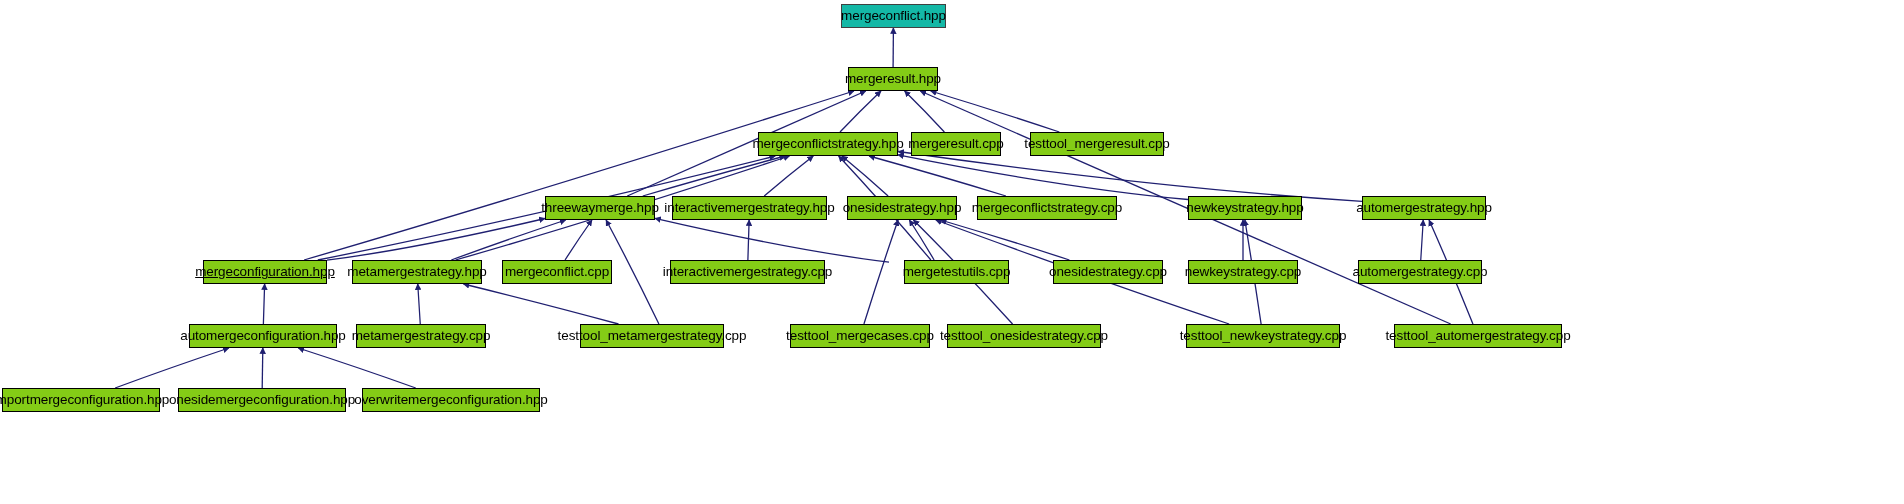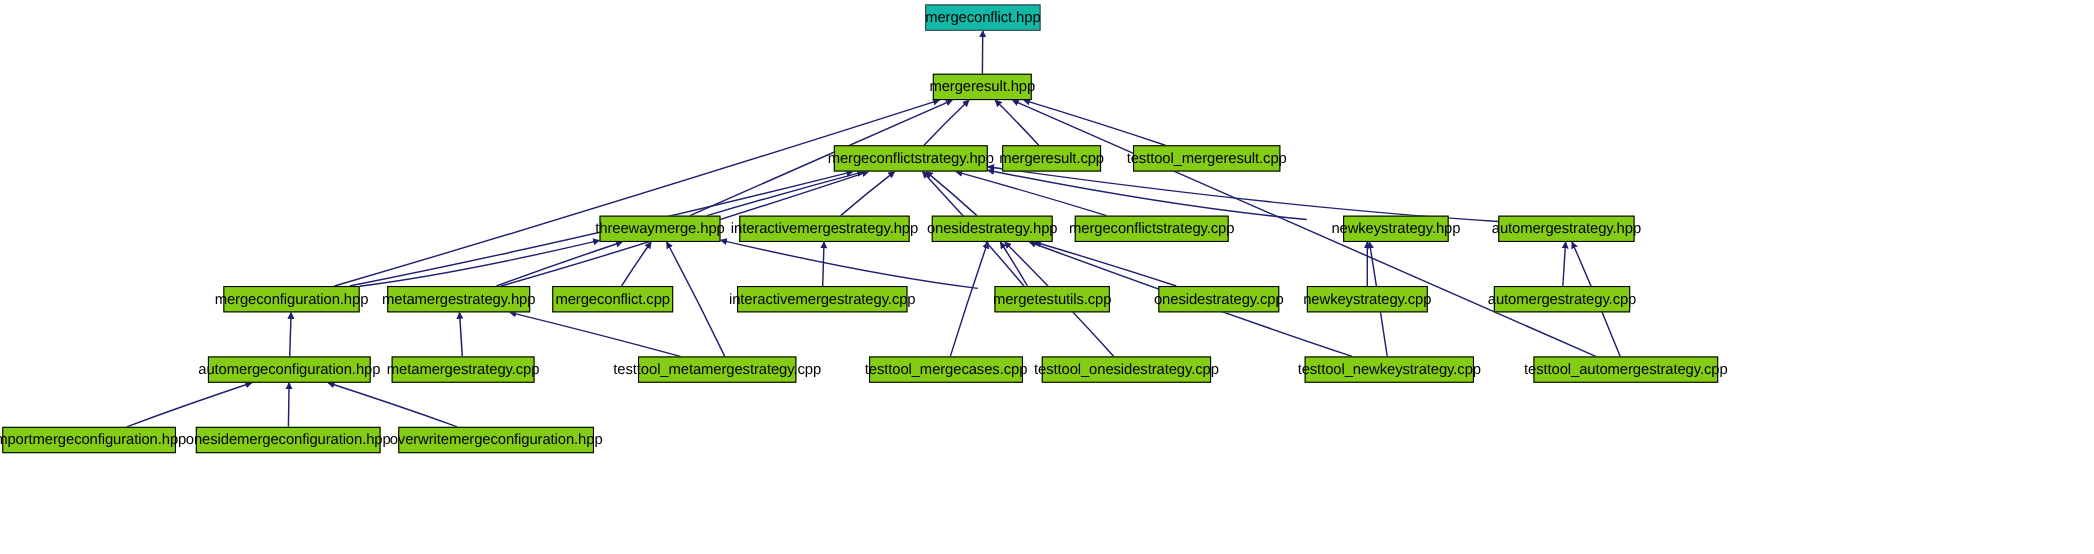--- a/index.html
+++ b/index.html
@@ -119,27 +119,27 @@
       </div>
       <div class="node" style="left: 672px; top: 196px; width: 155px;">
         <span class="node-label">interactivemergestrategy.hpp</span>
       </div>
       <div class="node" style="left: 847px; top: 196px; width: 110px;">
         <span class="node-label">onesidestrategy.hpp</span>
       </div>
       <div class="node" style="left: 977px; top: 196px; width: 140px;">
         <span class="node-label">mergeconflictstrategy.cpp</span>
       </div>
-      <div class="node" style="left: 1188px; top: 196px; width: 96px; margin-left: 33px;">
+      <div class="node" style="left: 1188px; top: 196px; width: 114px;">
         <span class="node-label">newkeystrategy.hpp</span>
       </div>
       <div class="node" style="left: 1362px; top: 196px; width: 124px;">
         <span class="node-label">automergestrategy.hpp</span>
       </div>
-      <div class="node" style="left: 203px; top: 260px; width: 124px;">
+      <div class="node" style="left: 203px; top: 260px; width: 124px; text-decoration: underline;">
         <span class="node-label">mergeconfiguration.hpp</span>
       </div>
       <div class="node" style="left: 352px; top: 260px; width: 130px;">
         <span class="node-label">metamergestrategy.hpp</span>
       </div>
       <div class="node" style="left: 502px; top: 260px; width: 110px;">
         <span class="node-label">mergeconflict.cpp</span>
       </div>
       <div class="node" style="left: 670px; top: 260px; width: 155px;">
         <span class="node-label">interactivemergestrategy.cpp</span>

